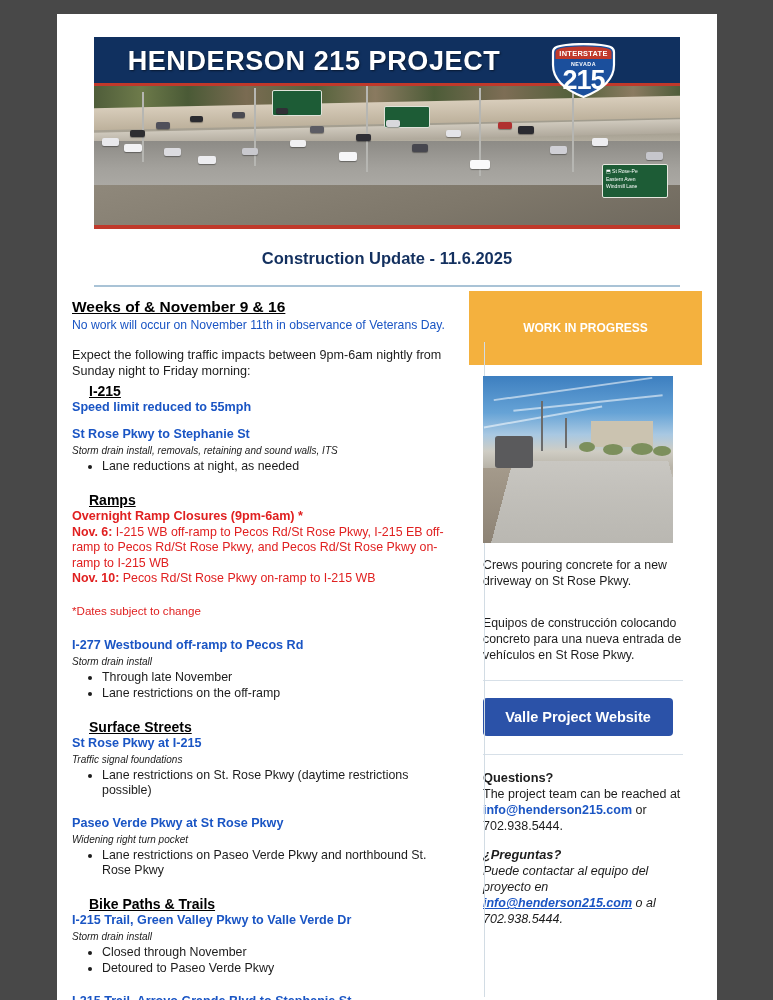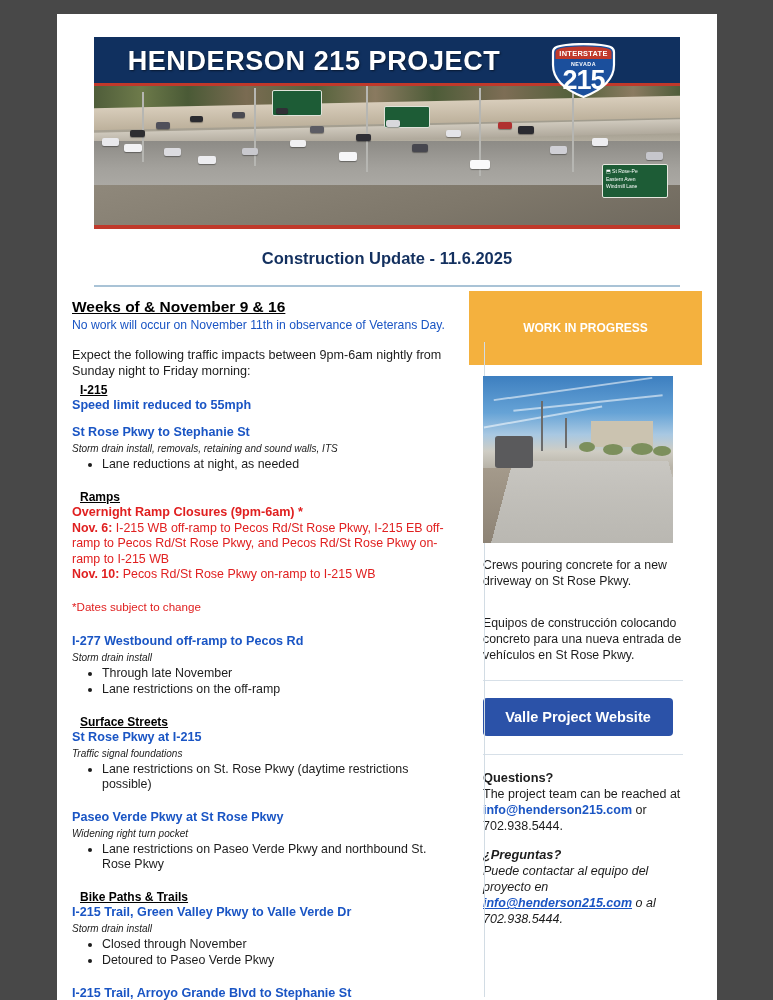--- a/index.html
+++ b/index.html
@@ -153,22 +153,22 @@
     text-decoration: underline; margin: 0 0 2px 0;
     font-family: "Liberation Sans", sans-serif;
   }
   .note-blue {
     font-size: 12.2px; color: #1a55c4; margin: 0 0 14px 0; line-height: 15px;
   }
   .para {
     font-size: 12.6px; color: #1c1c1c; margin: 0 0 4px 0; line-height: 16px;
   }
   .sec-head {
-    font-size: 12px; font-weight: bold; color: #000;
-    text-decoration: underline; margin: 0 0 1px 8px;
+    font-size: 14px; font-weight: bold; color: #000;
+    text-decoration: underline; margin: 0 0 1px 17px;
   }
   .sub-blue {
     font-size: 12.6px; font-weight: bold; color: #1a55c4; margin: 0 0 1px 0; line-height: 15px;
   }
   .sub-red {
     font-size: 12.6px; font-weight: bold; color: #e02020; margin: 0 0 1px 0; line-height: 15px;
   }
   .ital {
     font-size: 10px; font-style: italic; color: #1c1c1c; margin: 0 0 1px 0; line-height: 15px;
   }

